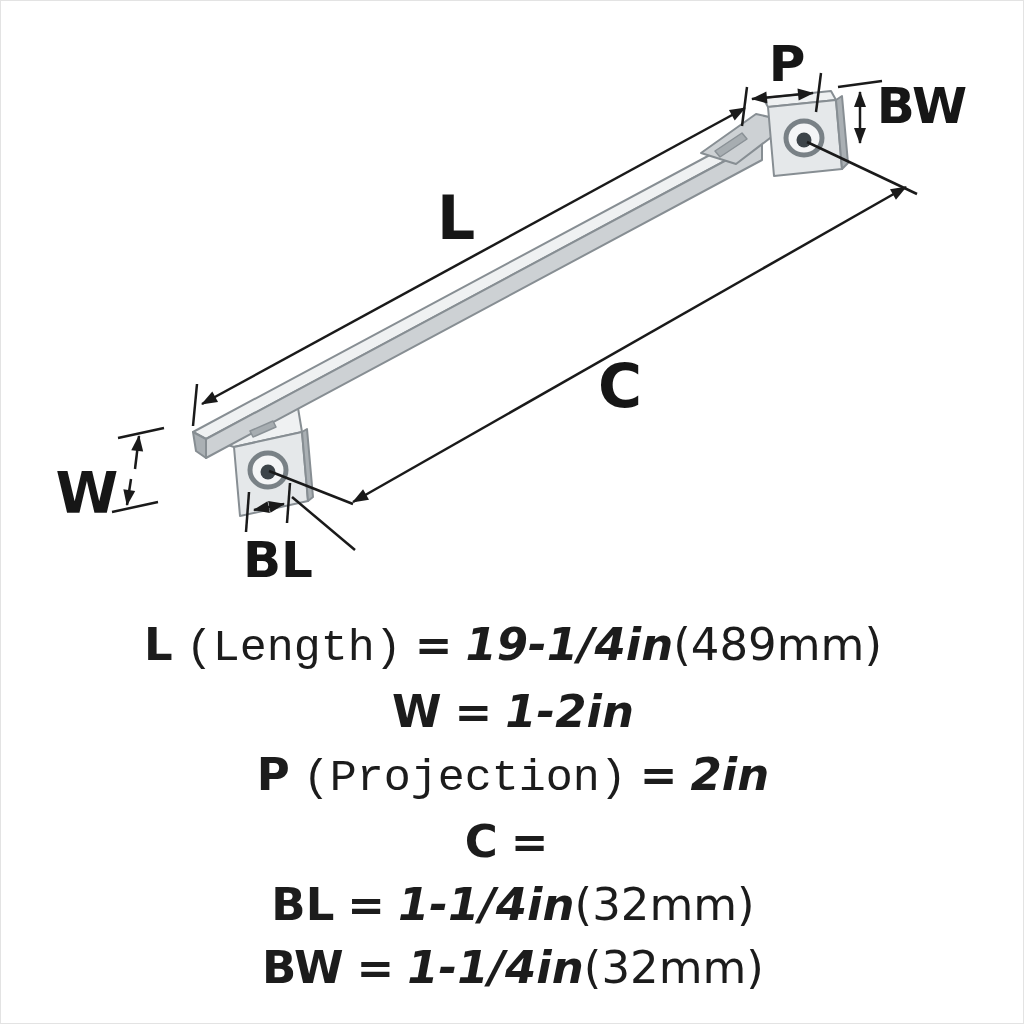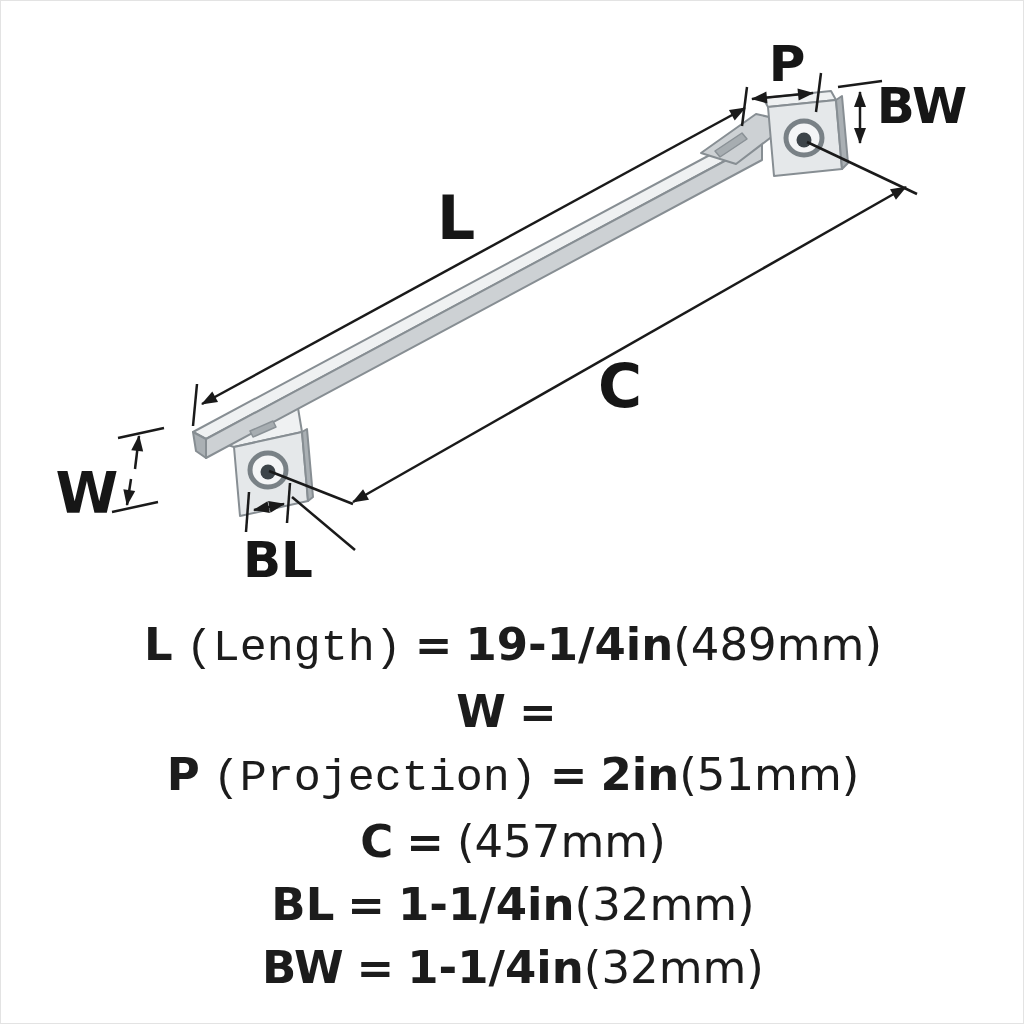--- a/index.html
+++ b/index.html
@@ -23,21 +23,21 @@
   .specs{
     position:absolute;top:612px;left:0;width:1024px;
     display:flex;flex-direction:column;align-items:center;
   }
   .spec-row{
     display:flex;align-items:baseline;
     font-size:45px;line-height:63px;color:#1c1c1c;
   }
   .spec-row .bold{font-weight:bold;margin-right:13px;}
   .spec-row .reg{font-weight:normal;margin-right:13px;font-family:Liberation Mono, monospace;}
-  .spec-row .value{font-weight:bold;margin-right:0;}
+  .spec-row .value{font-weight:bold;margin-right:0;font-style:italic;}
   .spec-row .metric{font-weight:normal;margin-right:0;text-align:right;}
 </style>
 </head>
 <body>
 
 <div class="page">
 
   <div class="figure">
     <svg width="1024" height="600" viewBox="0 0 1024 600">
       <defs>
@@ -133,34 +133,33 @@
       <span class="bold">L</span>
       <span class="reg">(Length)</span>
       <span class="bold">=</span>
       <span class="value">19-1/4in</span>
       <span class="metric">(489mm)</span>
     </div>
 
     <div class="spec-row">
       <span class="bold">W</span>
       <span class="bold">=</span>
+      <span class="value">1-2in</span>
     </div>
 
     <div class="spec-row">
       <span class="bold">P</span>
       <span class="reg">(Projection)</span>
       <span class="bold">=</span>
       <span class="value">2in</span>
-      <span class="metric">(51mm)</span>
     </div>
 
     <div class="spec-row">
       <span class="bold">C</span>
       <span class="bold">=</span>
-      <span class="metric">(457mm)</span>
     </div>
 
     <div class="spec-row">
       <span class="bold">BL</span>
       <span class="bold">=</span>
       <span class="value">1-1/4in</span>
       <span class="metric">(32mm)</span>
     </div>
 
     <div class="spec-row">

